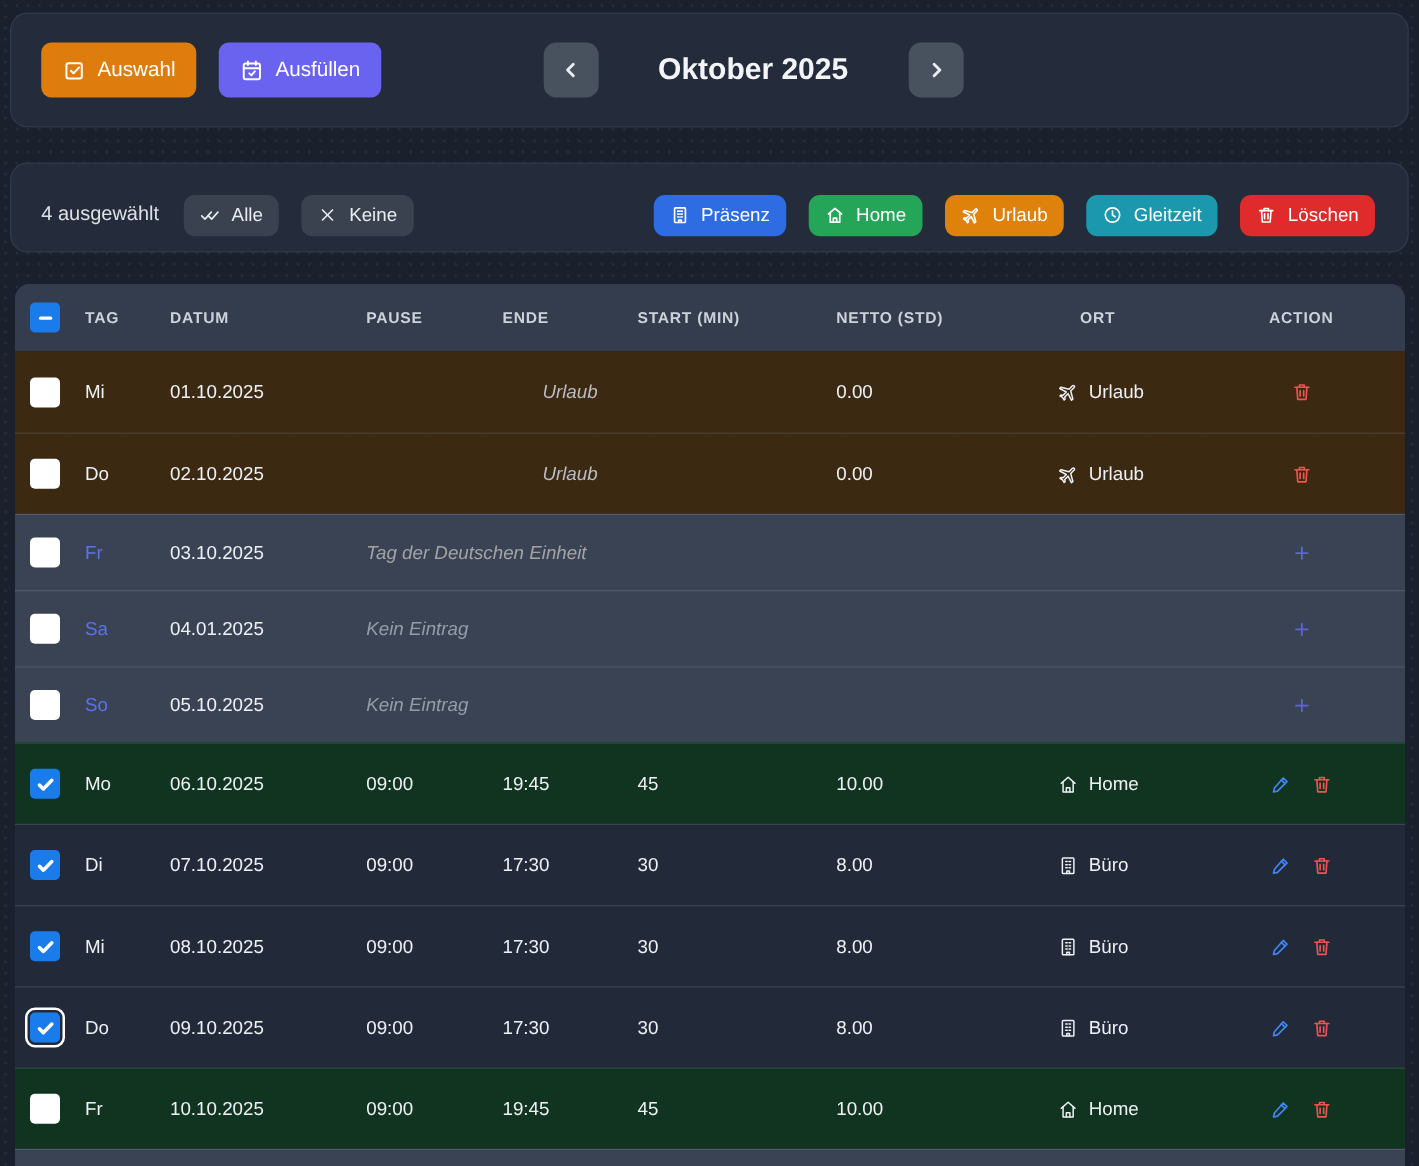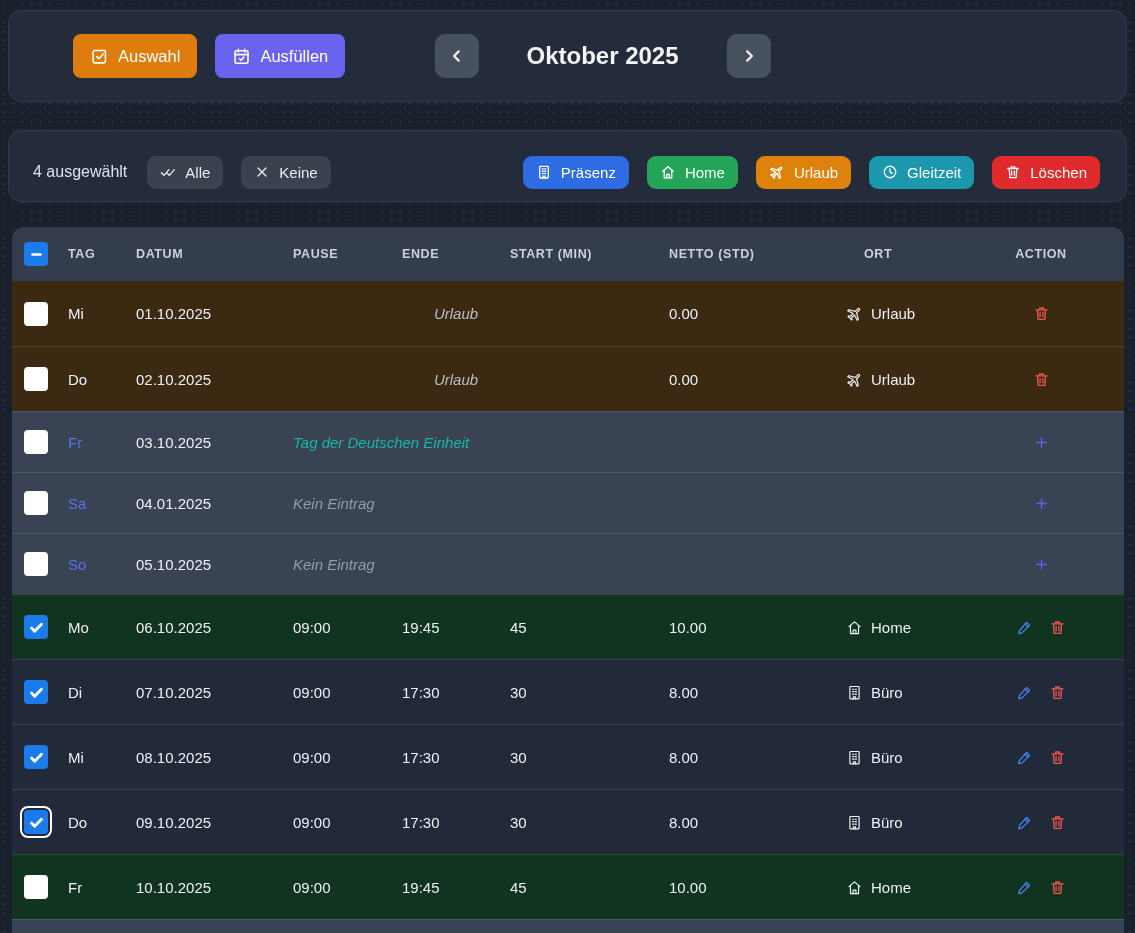--- a/index.html
+++ b/index.html
@@ -14,21 +14,21 @@
   .card {
     position:absolute; background:#242c3b;
     border:1px solid rgba(130,148,178,0.14); border-radius:14px;
   }
   
   .toolbar { left:8px; top:10px; width:1119px; height:92px; display:flex; align-items:center; padding:0 24px; }
   .btn {
     display:inline-flex; align-items:center; gap:9px; border:none; color:#fff;
     font-family:inherit; font-weight:500; cursor:pointer; white-space:nowrap;
   }
-  .btn-lg { height:44px; padding:0 17px; font-size:16.5px; border-radius:8px;margin-left:40px; }
+  .btn-lg { height:44px; padding:0 17px; font-size:16.5px; border-radius:8px; }
   .btn-sm { height:33px; padding:0 13px; font-size:15px; border-radius:9px;align-items:center; }
   .btn-orange { background:#de7d0e; }
   .btn-indigo { background:#6a63f0; margin-left:18px; }
   .nav-group {
     position:absolute; left:50%; top:50%;
     transform:translate(calc(-50% + 35px), -50%);
     display:flex; align-items:center; gap:48px;
   }
   .nav-btn {
     width:44px; height:44px; border-radius:10px; border:none; background:#48515e;
@@ -60,21 +60,21 @@
   .trow:first-child { border-top:none; }
   .r-vacation { background:#3c2912; height:65px; }
   .r-weekend  { background:#3a4354; height:61px; }
   .r-green    { background:#113421; height:65px; }
   .r-office   { background:#222a3a; height:65px; }
   .r-partial  { background:#3a4354; height:14px; border-top:1px solid rgba(255,255,255,0.12); }
   .cell { font-size:15px; color:#edf0f4; }
   .day-weekend { color:#5b72ee; }
   .c-ende-note { text-align:center; font-style:italic; color:#b8bdc5; }
   .c-note { font-style:italic; grid-column:4 / span 4; }
-  .note-holiday { color:#14b8a6; }
+  .note-holiday { color:#a3a3a3; }
   .note-empty { color:#949ca8; }
   .c-ort { display:flex; align-items:center; gap:8px; }
   .c-action { display:flex; align-items:center; justify-content:center; gap:16px; padding-right:56px; }
   
   .checkbox {
     width:24px; height:24px; border-radius:4px; background:#fff; cursor:pointer;
     display:flex; align-items:center; justify-content:center; color:#fff;
   }
   .checkbox.checked, .checkbox.indeterminate { background:#1a7ceb; }
   .checkbox.focused { outline:2.5px solid #ffffff; outline-offset:2.5px; }

